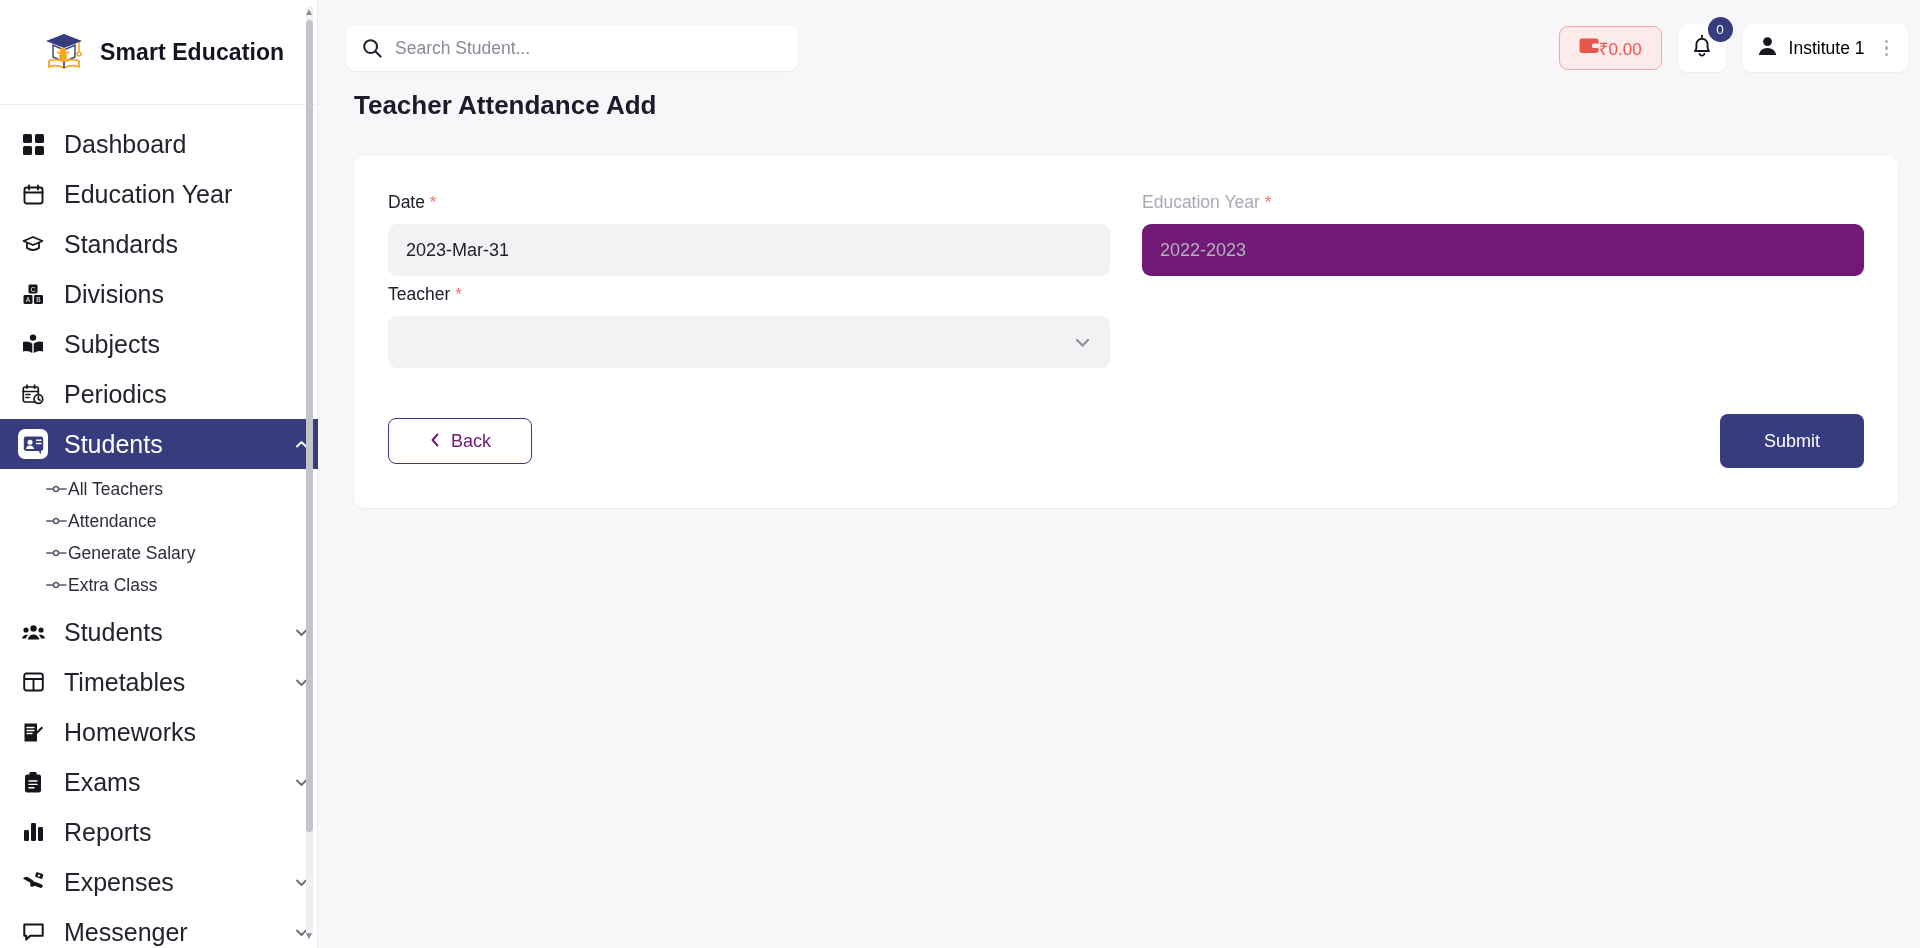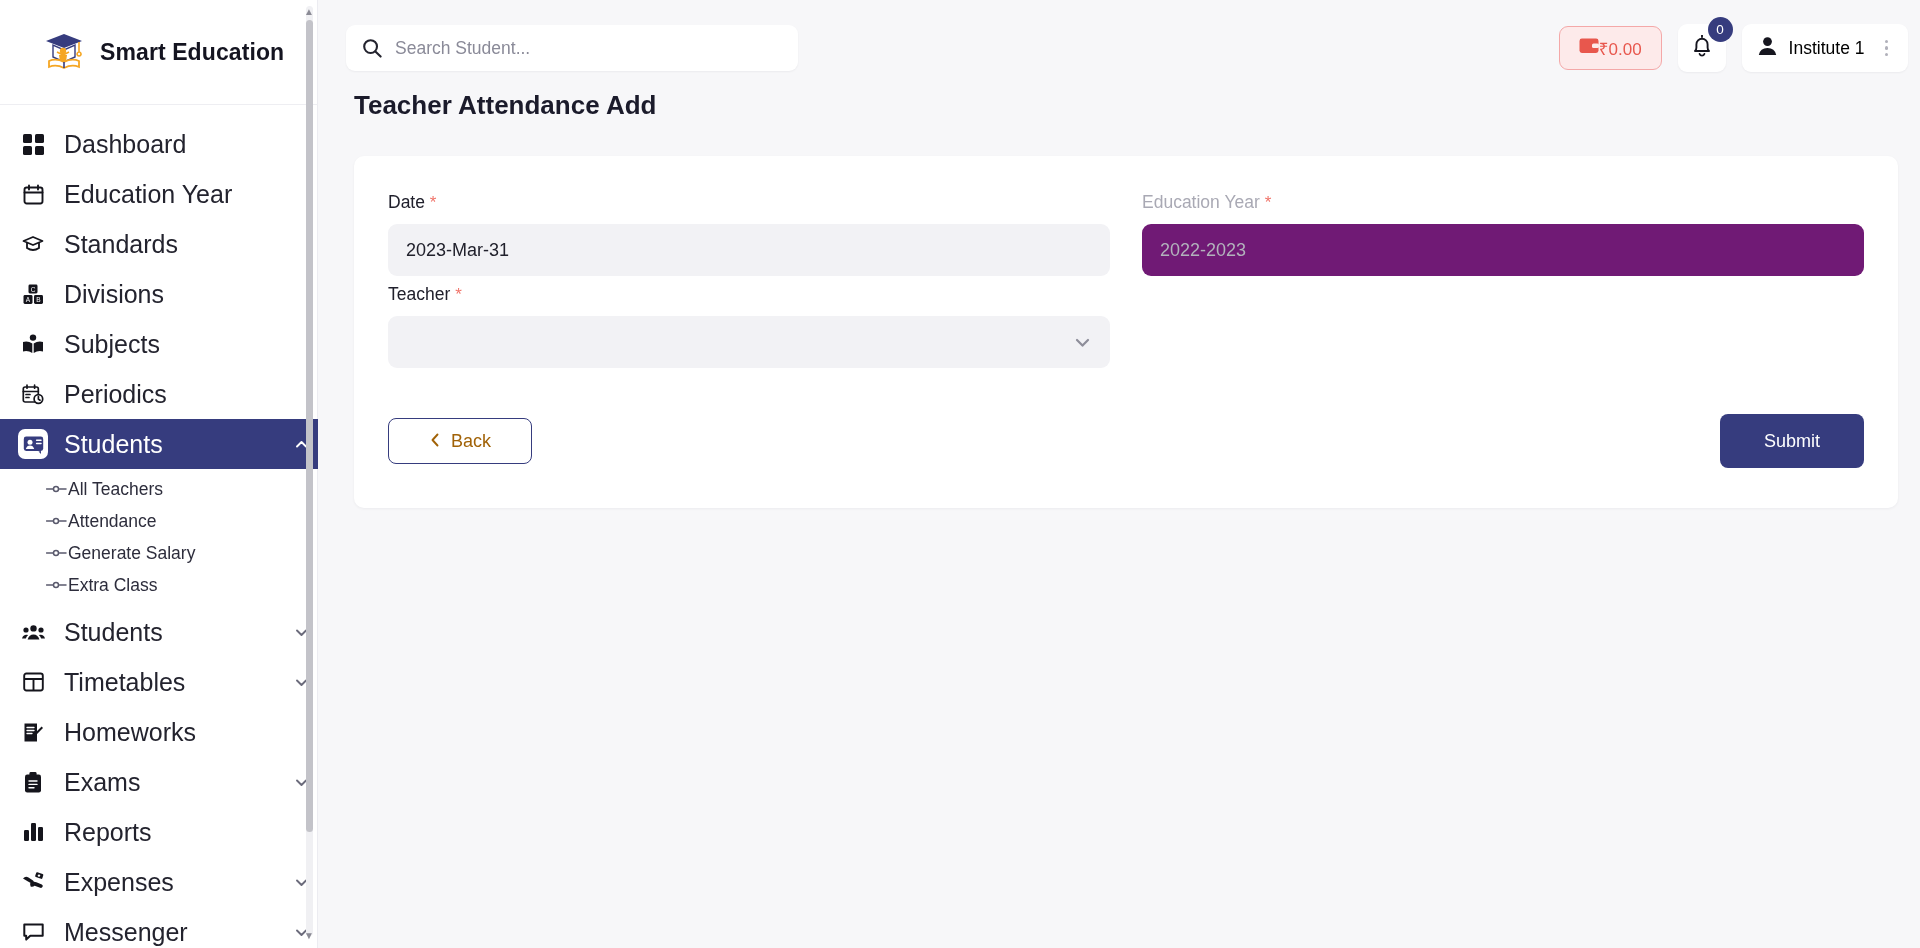--- a/index.html
+++ b/index.html
@@ -149,21 +149,21 @@
     display: flex; align-items: center; padding: 0 18px;
     font-size: 18px; color: #21212c; cursor: pointer;
     justify-content: space-between;
   }
   .select .chev-dn { color: #8e8e9a; display: flex; }
   .actions {
     display: flex; align-items: center; margin-top: 46px;
   }
   .btn-back {
     width: 144px; height: 46px; border-radius: 8px;
-    border: 1px solid #363c7e; background: #ffffff; color: #a16207;
+    border: 1px solid #363c7e; background: #ffffff; color: #701a75;
     display: flex; align-items: center; justify-content: center; gap: 9px;
     font-size: 18px; cursor: pointer; font-family: "Liberation Sans", sans-serif;
   }
   .btn-submit {
     margin-left: auto; width: 144px; height: 54px; border-radius: 8px;
     border: 0; background: #363c7e; color: #ffffff; font-size: 18px;
     cursor: pointer; font-family: "Liberation Sans", sans-serif;
   }
 </style>
 </head>

